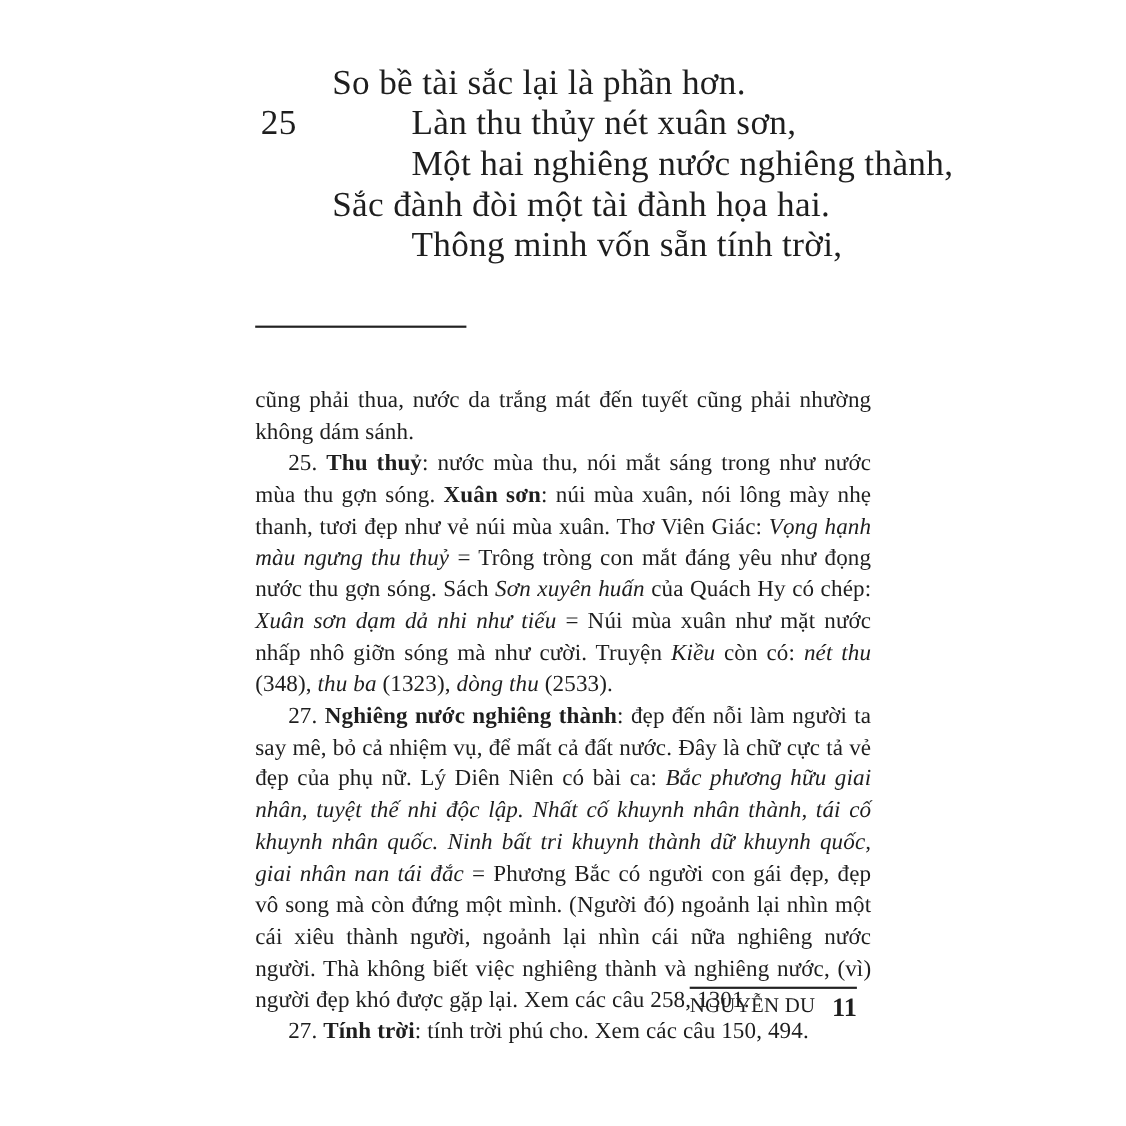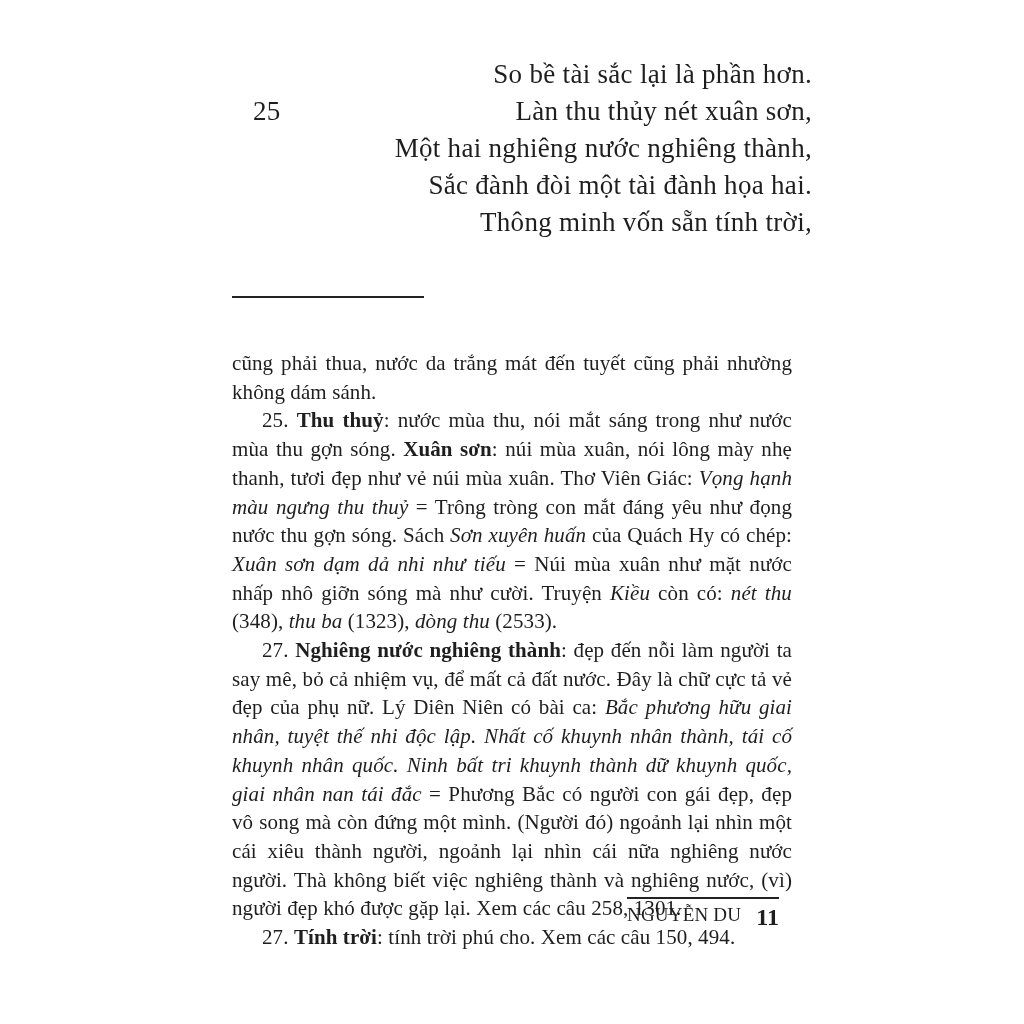--- a/index.html
+++ b/index.html
@@ -13,27 +13,26 @@
     height: 1024px;
     background: var(--paper, #ffffff);
     color: var(--ink, #1e1e1e);
     font-family: "Liberation Serif", "DejaVu Serif", serif;
     overflow: hidden;
   }
 
   
   .verse-block {
     position: absolute;
-    left: 248px;
+    left: 232px;
     top: 56px;
     width: 564px;
-    font-size: 27px;
+    font-size: 32px;
     line-height: 37px;
     letter-spacing: 0.3px;
-    text-align: right;
   }
   .verse-line {
     position: relative;
     white-space: nowrap;
   }
   .verse-line.bat { padding-left: 70px; }
   .verse-line.luc { padding-left: 142px; }
   .verse-num {
     position: absolute;
     left: 5px;

